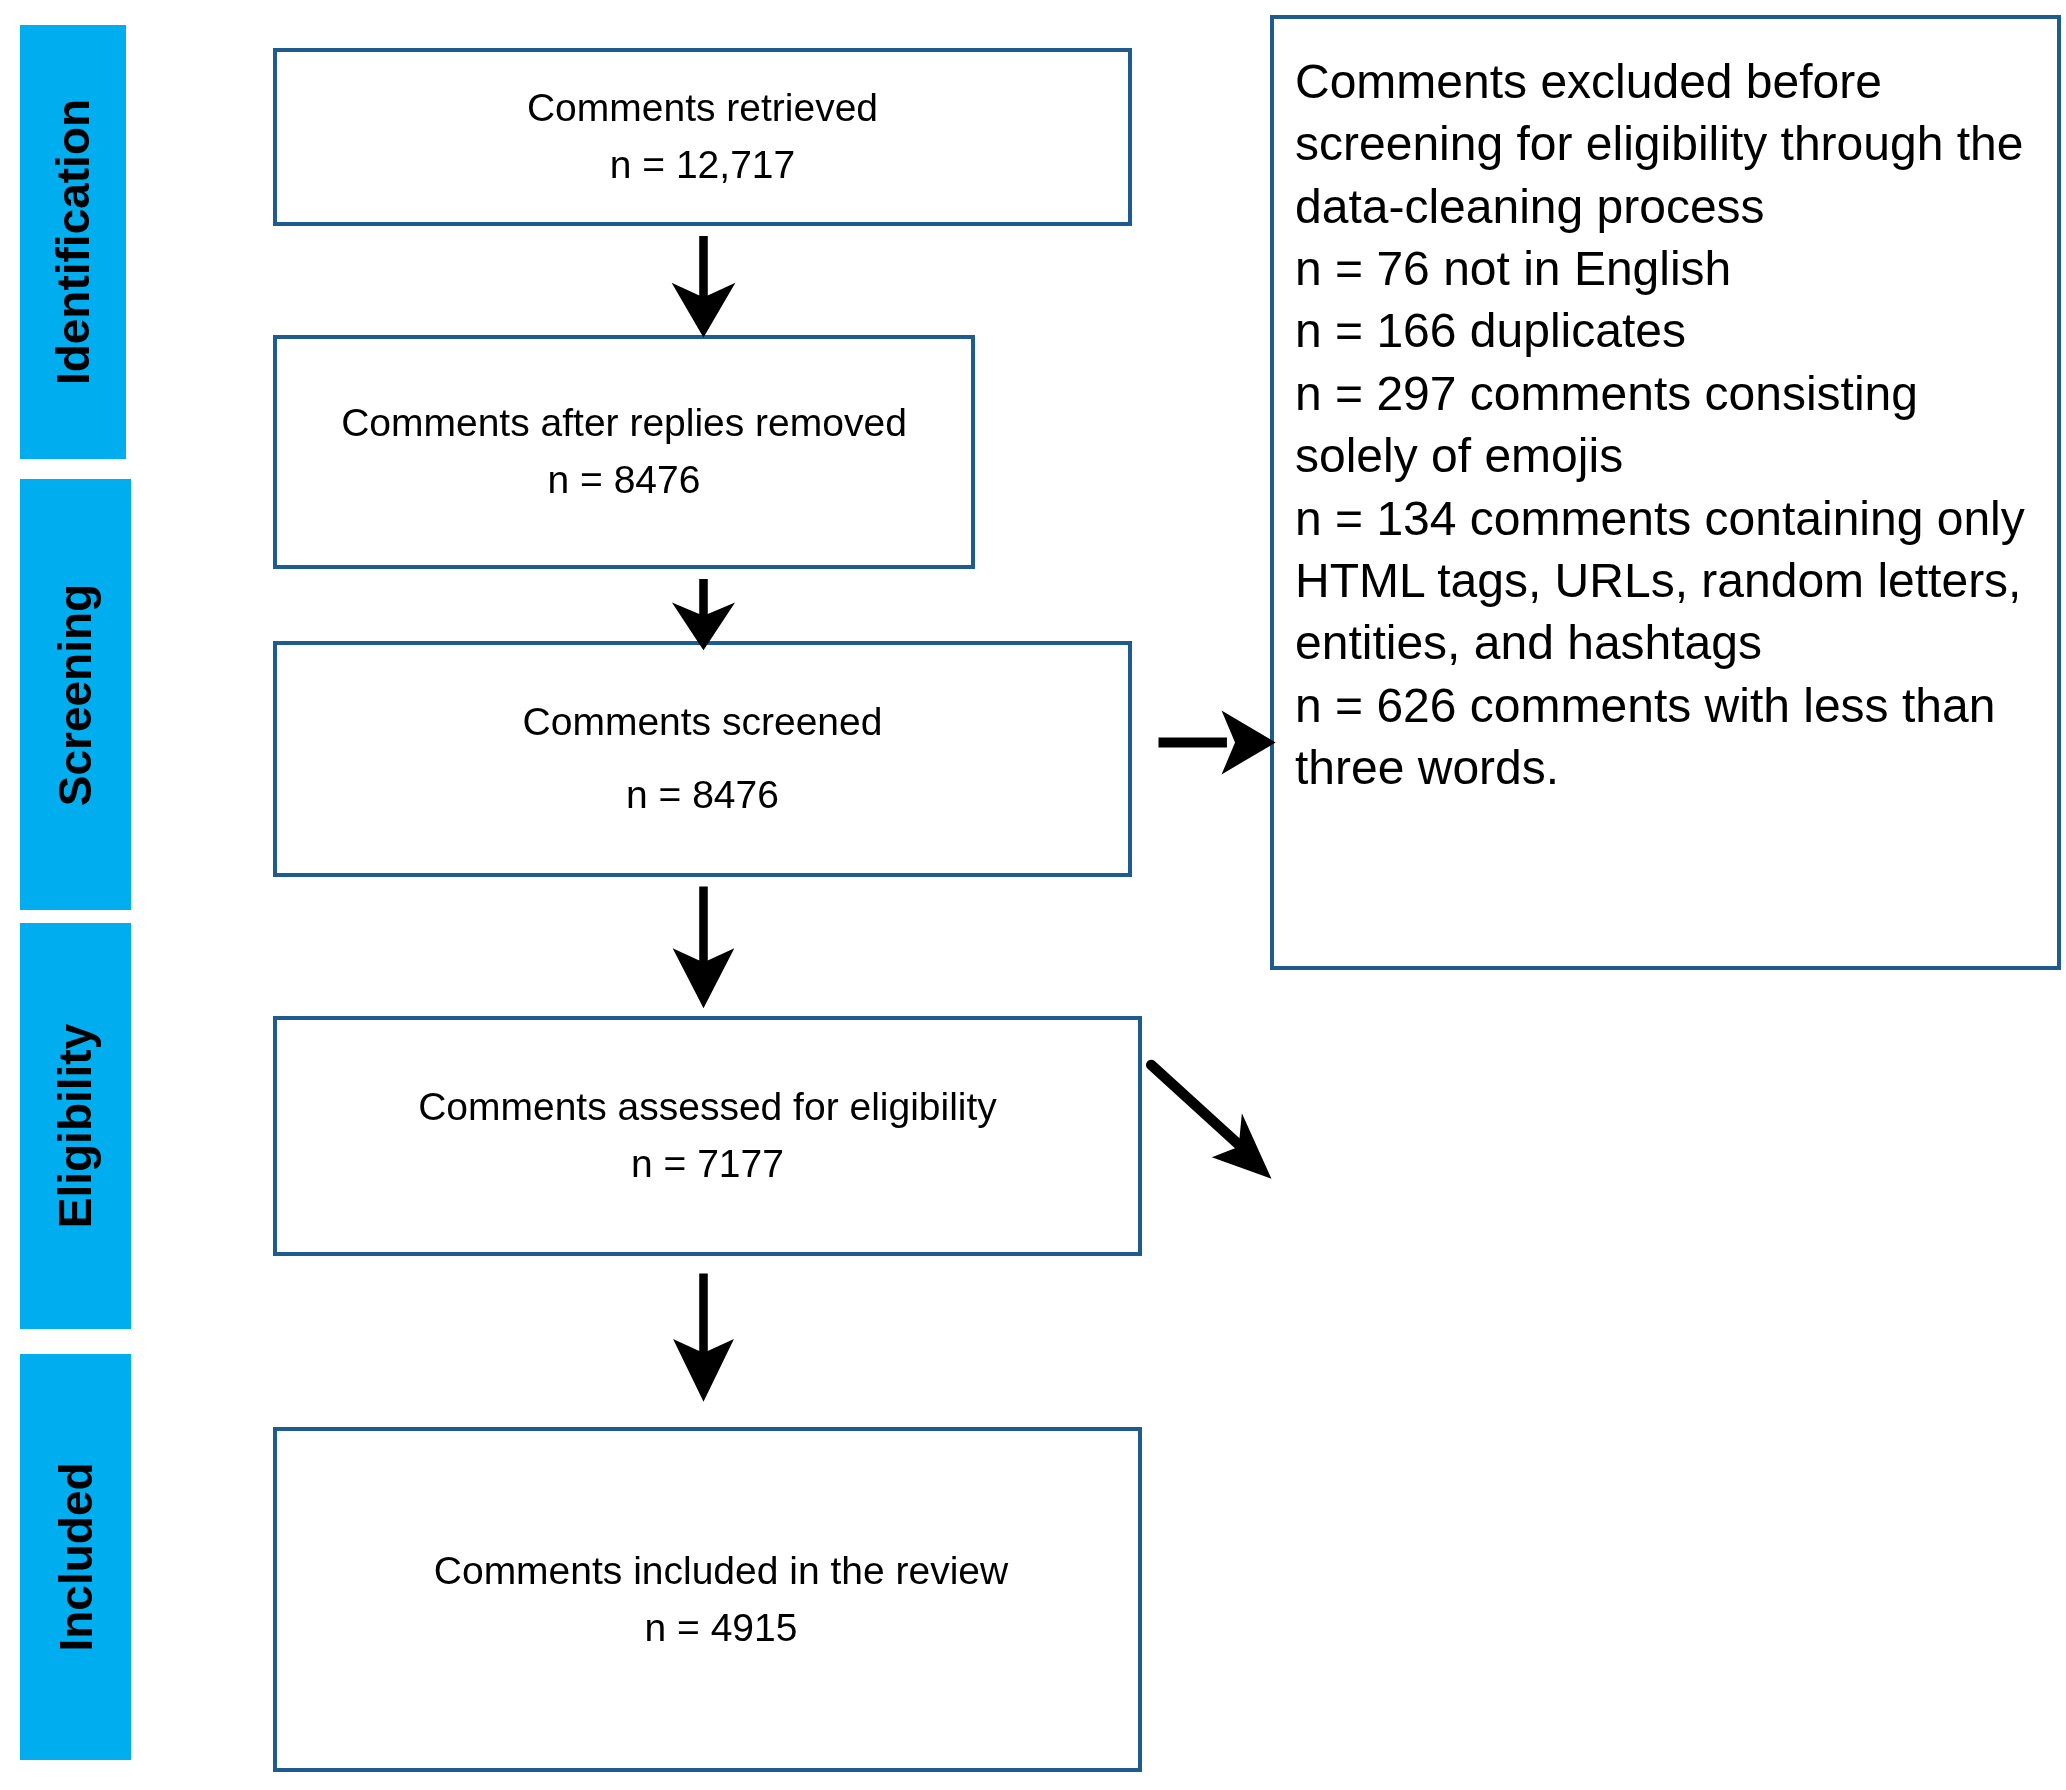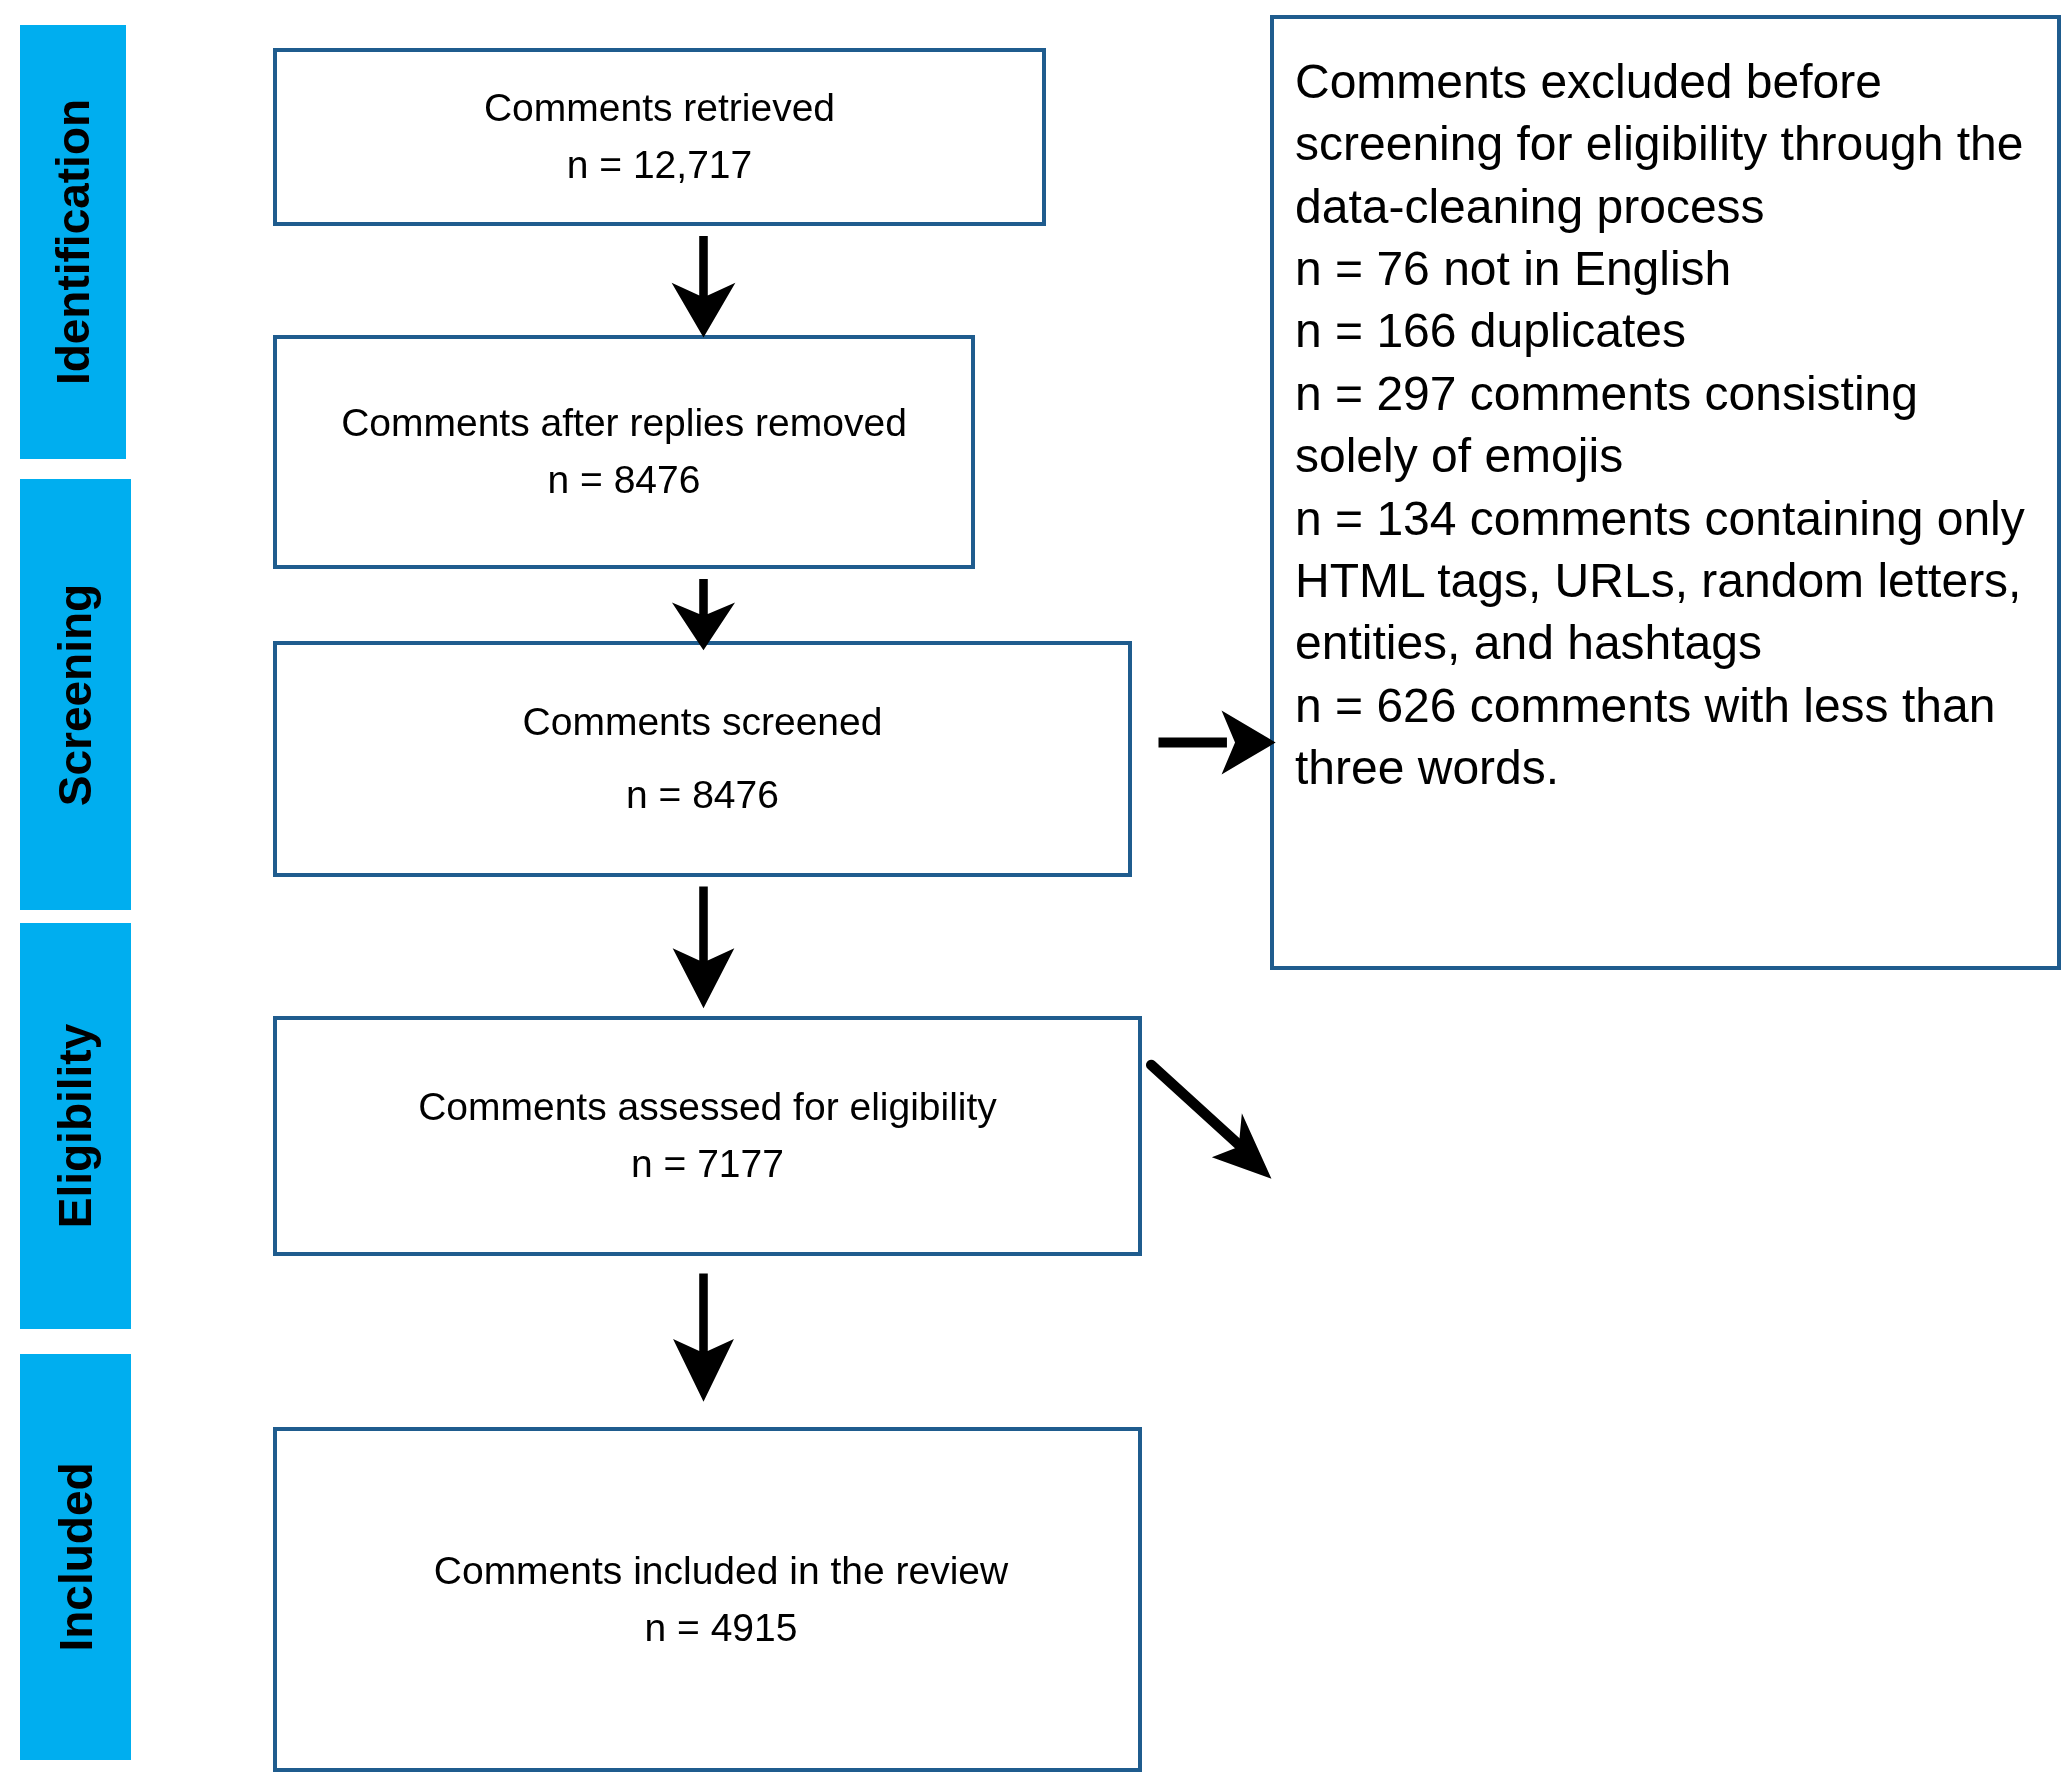--- a/index.html
+++ b/index.html
@@ -95,21 +95,21 @@
   </div>
 
   <div class="stage-bar" style="left:19.7px; top:923px; width:111px; height:406px;">
     <span class="stage-label">Eligibility</span>
   </div>
 
   <div class="stage-bar" style="left:19.7px; top:1354px; width:111px; height:406px;">
     <span class="stage-label">Included</span>
   </div>
 
-  <div class="flow-box" style="left:273px; top:48px; width:773px; height:178px;">
+  <div class="flow-box" style="left:273px; top:48px; width:859px; height:178px;">
     <div class="line">Comments retrieved</div>
     <div class="line">n = 12,717</div>
   </div>
 
   <div class="flow-box" style="left:273px; top:335px; width:702px; height:234px;">
     <div class="line">Comments after replies removed</div>
     <div class="line">n = 8476</div>
   </div>
 
   <div class="flow-box" style="left:273px; top:641px; width:859px; height:236px;gap:16px;">

